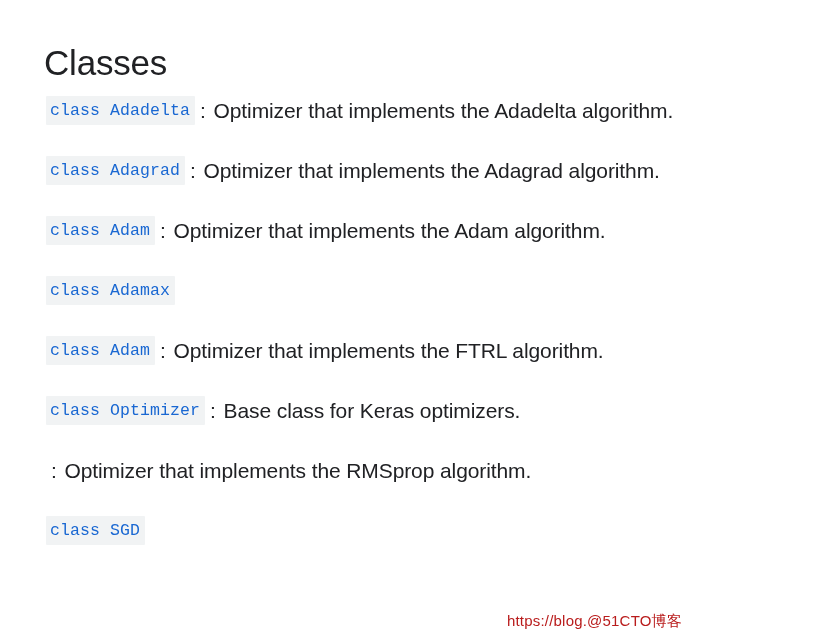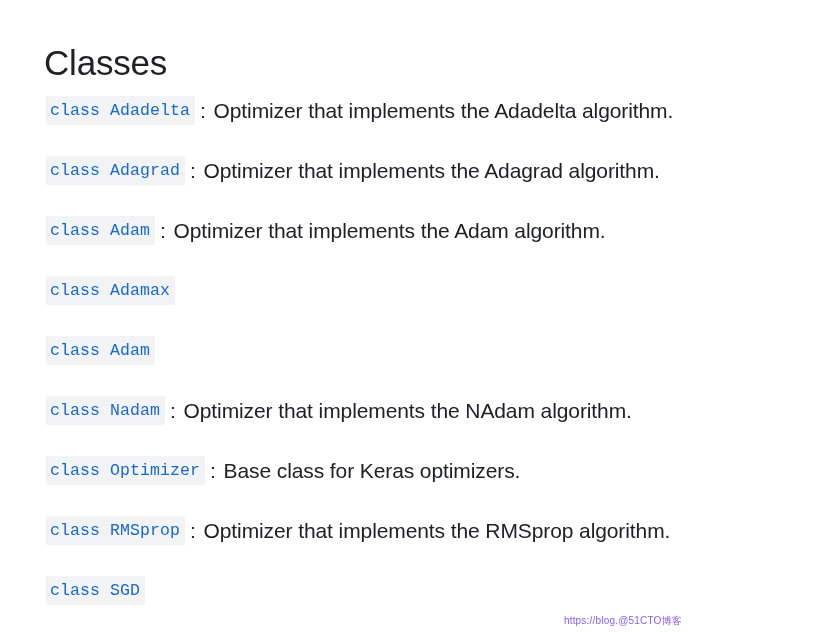--- a/index.html
+++ b/index.html
@@ -84,23 +84,23 @@
   .sep {
     color: #202124;
     padding: 0 2px 0 3px;
   }
 
   #watermark {
     position: absolute;
     right: 6px;
     bottom: 4px;
     font-family: "Liberation Sans", sans-serif;
-    font-size: 10px;
+    font-size: 15px;
     line-height: 18px;
-    color: #8b5cf6;
+    color: #b91c1c;
     white-space: nowrap;
     letter-spacing: 0.2px;
     user-select: none;
   }
 </style>
 </head>
 <body>
 
 <div id="page">
 
@@ -117,31 +117,27 @@
       </div>
       <div class="class-row">
         <a class="code-chip"><span class="code-kw">class</span> <span class="code-name">Adam</span></a>
         <span class="desc"><span class="sep">:</span> <span>Optimizer that implements the Adam algorithm.</span></span>
       </div>
       <div class="class-row">
         <a class="code-chip"><span class="code-kw">class</span> <span class="code-name">Adamax</span></a>
       </div>
       <div class="class-row">
         <a class="code-chip"><span class="code-kw">class</span> <span class="code-name">Adam</span></a>
-      </div>
-      <div class="class-row">
-        <a class="code-chip"><span class="code-kw">class</span> <span class="code-name">Nadam</span></a>
-        <span class="desc"><span class="sep">:</span> <span>Optimizer that implements the NAdam algorithm.</span></span>
+        <span class="desc"><span class="sep">:</span> <span>Optimizer that implements the FTRL algorithm.</span></span>
       </div>
       <div class="class-row">
         <a class="code-chip"><span class="code-kw">class</span> <span class="code-name">Optimizer</span></a>
         <span class="desc"><span class="sep">:</span> <span>Base class for Keras optimizers.</span></span>
       </div>
       <div class="class-row">
-        <a class="code-chip"><span class="code-kw">class</span> <span class="code-name">RMSprop</span></a>
         <span class="desc"><span class="sep">:</span> <span>Optimizer that implements the RMSprop algorithm.</span></span>
       </div>
       <div class="class-row">
         <a class="code-chip"><span class="code-kw">class</span> <span class="code-name">SGD</span></a>
       </div>
     </div>
 
   <div id="watermark">https://blog.@51CTO博客</div>
 
 </div>

